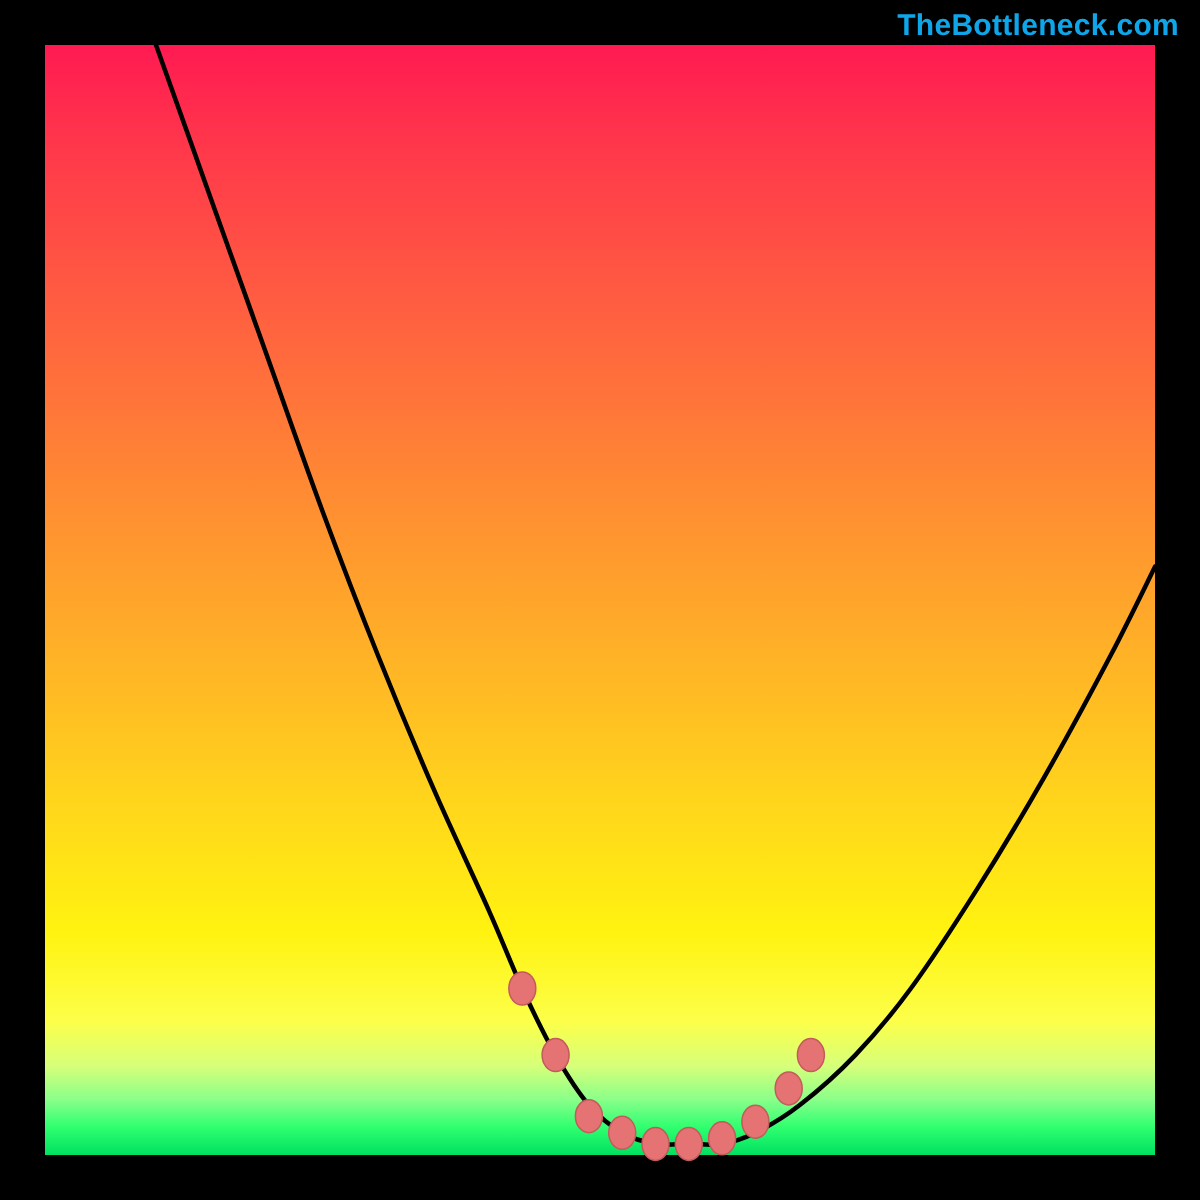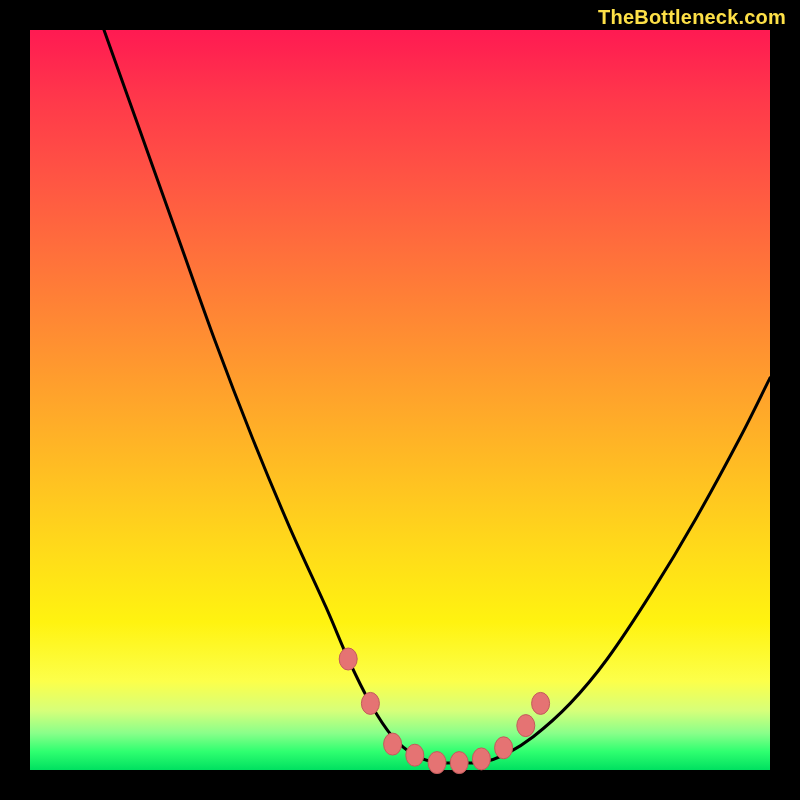--- a/index.html
+++ b/index.html
@@ -40,21 +40,21 @@
       #d6ff7a 92%,
       #8aff8a 95%,
       #2fff70 97.5%,
       #00e060 100%
     );
   }
   .brand {
     position: absolute;
     top: 6px;
     right: 14px;
-    color: #fde047;
+    color: #0ea5e9;
     font-size: 20px;
     font-weight: 560;
     letter-spacing: 0.2px;
     user-select: none;
   }
   svg.curve {
     position: absolute;
     left: 0;
     top: 0;
     width: 740px;

